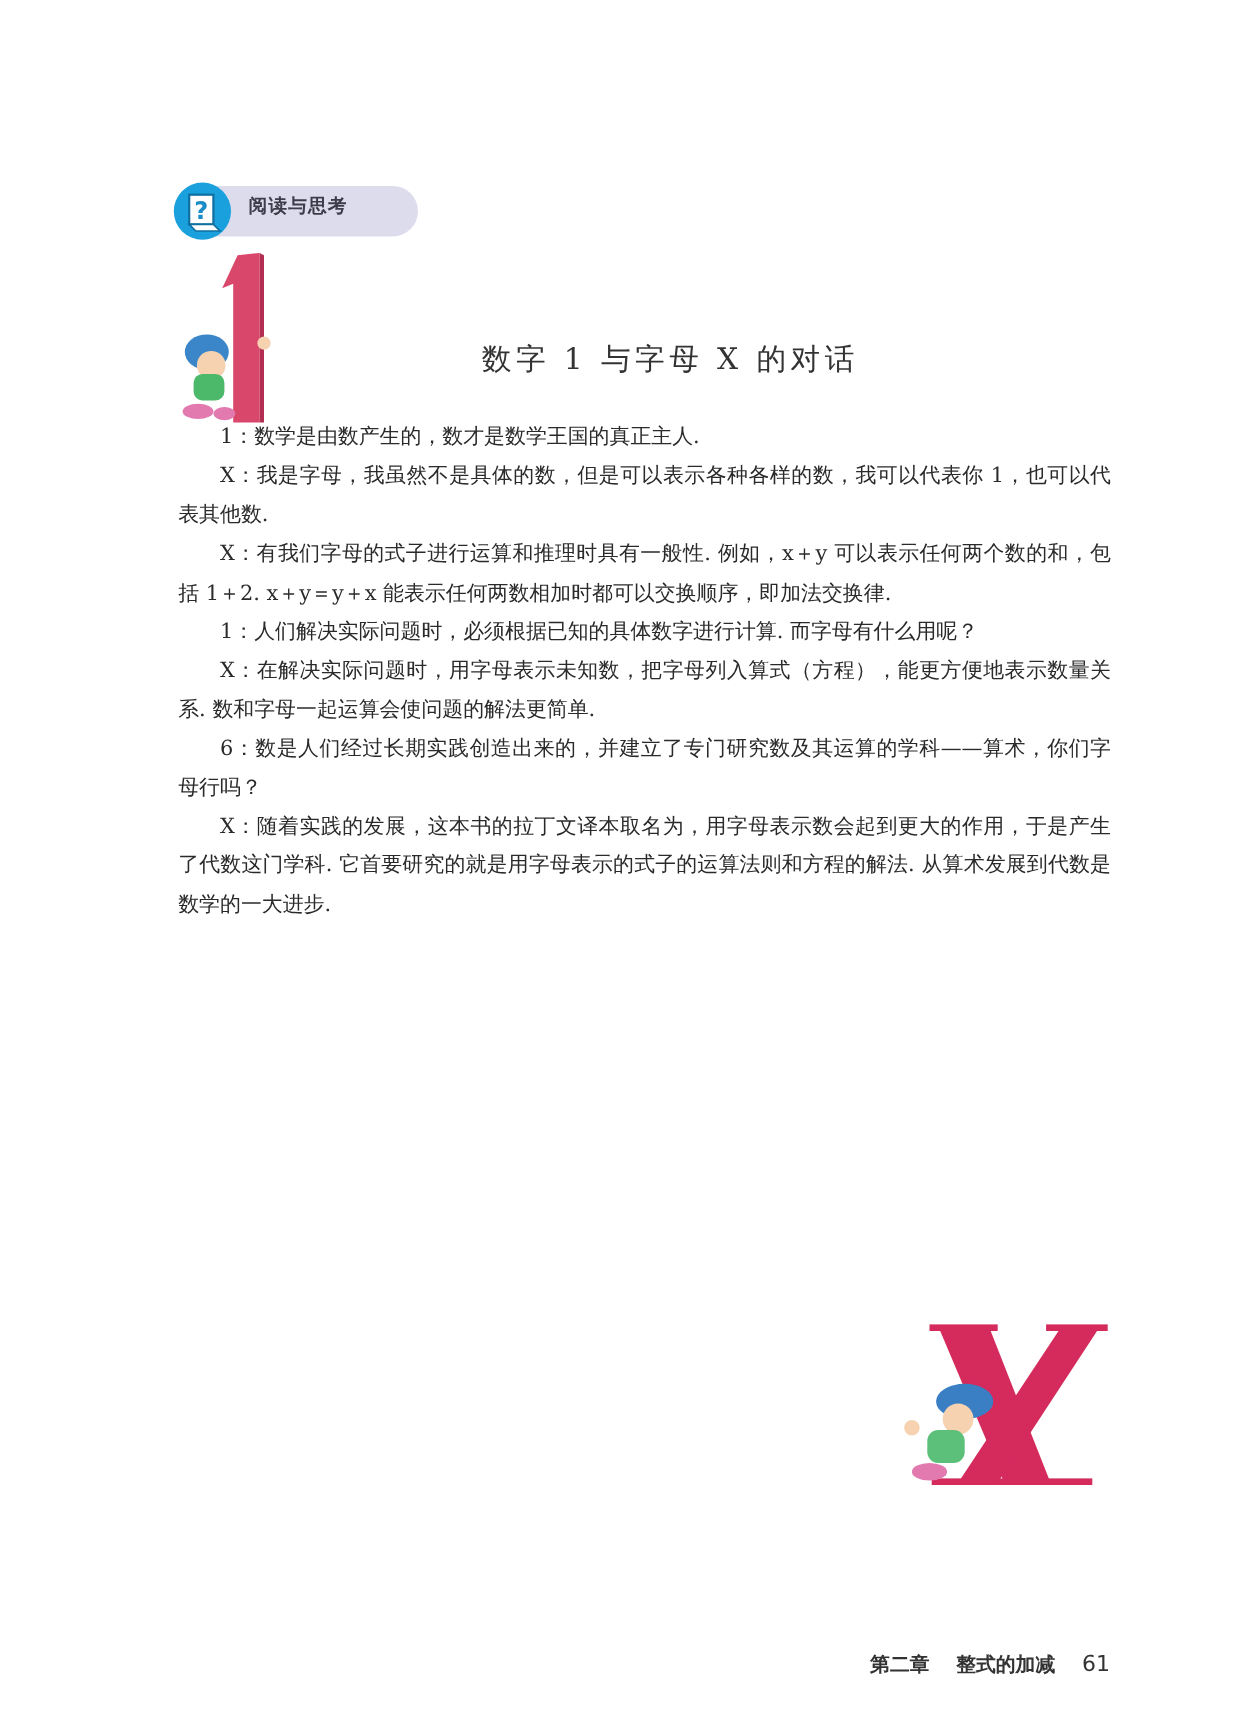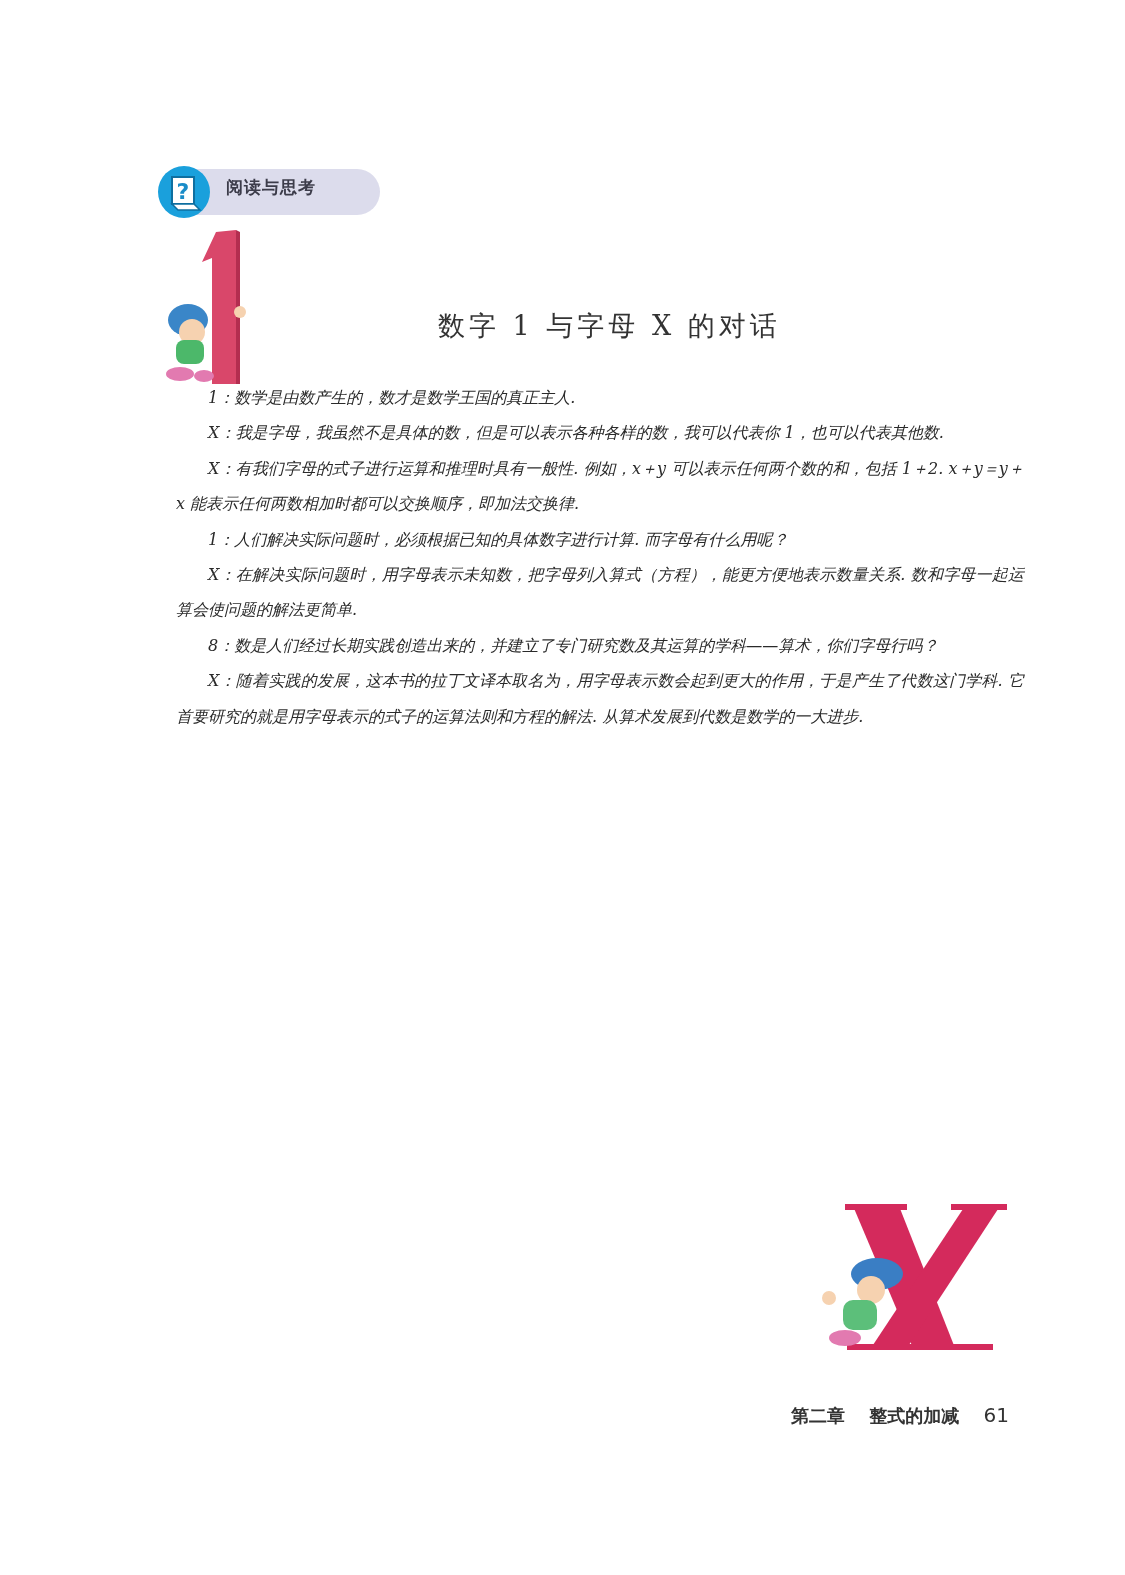--- a/index.html
+++ b/index.html
@@ -9,24 +9,24 @@
   .badge-pill { position: absolute; left: 26px; top: 3px; width: 196px; height: 46px;
                 background: #dcdcec; border-radius: 0 26px 26px 0; }
   .badge-circle { position: absolute; left: 0; top: 0; width: 52px; height: 52px; border-radius: 50%;
                   background: #1aa0dc; }
   .badge-label { position: absolute; left: 68px; top: 10px; font-family: "DejaVu Sans", sans-serif;
                  font-weight: bold; font-size: 17px; color: #3c3c4a; letter-spacing: 1px; }
   .title { position: absolute; left: 438px; top: 308px; font-size: 27px; color: #333;
            letter-spacing: 4px; text-align: center; }
   .one-fig { position: absolute; left: 158px; top: 228px; width: 100px; height: 160px; }
   .x-fig { position: absolute; left: 815px; top: 1198px; width: 200px; height: 160px; }
-  .body-text { position: absolute; left: 176px; top: 380px; width: 848px; font-size: 16px;
-               line-height: 35.4px; text-align: justify; font-style: italic; }
+  .body-text { position: absolute; left: 162px; top: 380px; width: 848px; font-size: 19px;
+               line-height: 35.4px; text-align: justify; }
   .body-text p { margin: 0; text-indent: 2em; }
-  .footer { position: absolute; left: 791px; top: 1403px; font-family: "DejaVu Sans", sans-serif;
+  .footer { position: absolute; left: 791px; top: 1500px; font-family: "DejaVu Sans", sans-serif;
             font-size: 18px; color: #333; font-weight: bold; }
   .footer span { margin-right: 18px; }
   .footer .pg { font-weight: normal; font-size: 20px; margin-right: 0; }
 </style>
 </head>
 <body>
 
 <div class="badge">
   <div class="badge-pill"></div>
   <div class="badge-circle">
@@ -53,21 +53,21 @@
 </div>
 
 <div class="title">数字 1 与字母 X 的对话</div>
 
 <div class="body-text">
   <p>1：数学是由数产生的，数才是数学王国的真正主人.</p>
   <p>X：我是字母，我虽然不是具体的数，但是可以表示各种各样的数，我可以代表你 1，也可以代表其他数.</p>
   <p>X：有我们字母的式子进行运算和推理时具有一般性. 例如，x＋y 可以表示任何两个数的和，包括 1＋2. x＋y＝y＋x 能表示任何两数相加时都可以交换顺序，即加法交换律.</p>
   <p>1：人们解决实际问题时，必须根据已知的具体数字进行计算. 而字母有什么用呢？</p>
   <p>X：在解决实际问题时，用字母表示未知数，把字母列入算式（方程），能更方便地表示数量关系. 数和字母一起运算会使问题的解法更简单.</p>
-  <p>8：数是人们经过长期实践创造出来的，并建立了专门研究数及其运算的学科——算术，你们字母行吗？</p>
+  <p>6：数是人们经过长期实践创造出来的，并建立了专门研究数及其运算的学科——算术，你们字母行吗？</p>
   <p>X：随着实践的发展，这本书的拉丁文译本取名为，用字母表示数会起到更大的作用，于是产生了代数这门学科. 它首要研究的就是用字母表示的式子的运算法则和方程的解法. 从算术发展到代数是数学的一大进步.</p>
 </div>
 
 <div class="x-fig">
   <svg width="200" height="160" viewBox="0 0 200 160">
     <path d="M38 8 L84 8 L140 150 L98 150 Z" fill="#d42a5c"></path>
     <path d="M150 8 L185 8 L92 150 L56 150 Z" fill="#d42a5c"></path>
     <rect x="30" y="6" width="62" height="6" fill="#d42a5c"></rect>
     <rect x="136" y="6" width="56" height="6" fill="#d42a5c"></rect>
     <rect x="32" y="146" width="62" height="6" fill="#d42a5c"></rect>

